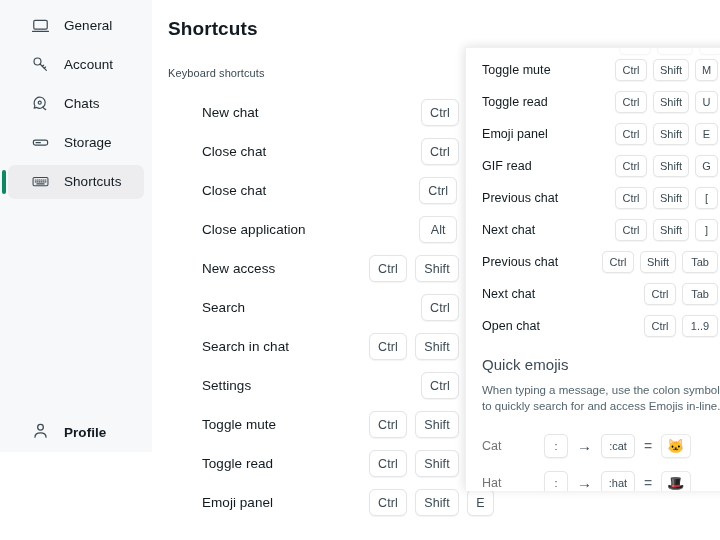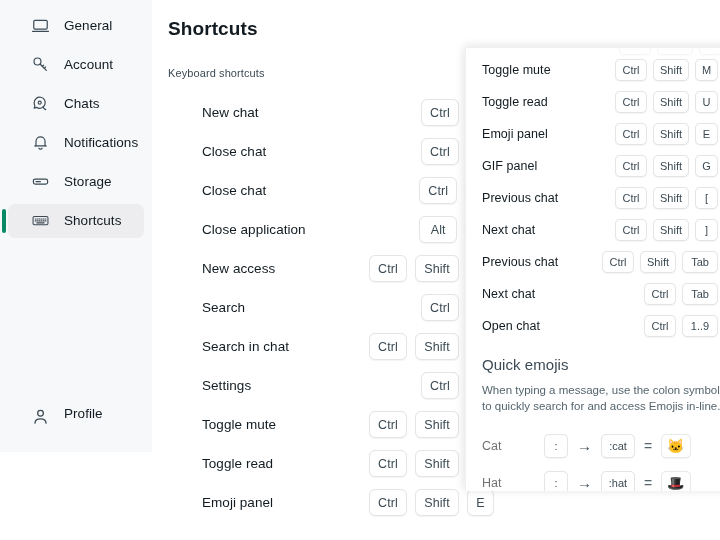--- a/index.html
+++ b/index.html
@@ -76,26 +76,27 @@
     color: #111b21;
     letter-spacing: 0.05px;
     white-space: nowrap;
   }
 
   .sidebar-spacer { flex: 1 1 auto; }
 
   .profile-item {
     position: relative;
     display: flex;
-    align-items: flex-start;
+    align-items: flex-end;
     height: 34px;
     margin: 2.5px 8px 12px 8px;
     padding-left: 22px;
     border-radius: 7px;
     cursor: pointer;
+    font-weight: bold;
   }
 
   
   .content {
     position: relative;
     flex: 1 1 auto;
     height: 540px;
     background: #ffffff;
     padding: 18px 0 0 16px;
     overflow: hidden;
@@ -301,30 +302,20 @@
         </div>
         <div class="nav-item">
           <span class="nav-icon">
             <svg width="19" height="19" viewBox="0 0 24 24" fill="none" stroke="#3b4a54" stroke-width="1.5" stroke-linecap="round" stroke-linejoin="round">
               <path d="M4 11a7 7 0 1 1 3.2 5.9L4 18l.9-3.1A6.9 6.9 0 0 1 4 11z"></path>
               <circle cx="11" cy="11" r="1.9"></circle>
               <path d="M15 16.5c1.3 1.6 2.4 2.6 3.6 3.2"></path>
             </svg>
           </span>
           <span class="nav-label">Chats</span>
-        </div>
-        <div class="nav-item">
-          <span class="nav-icon">
-            <svg width="19" height="19" viewBox="0 0 24 24" fill="none" stroke="#3b4a54" stroke-width="1.5" stroke-linecap="round" stroke-linejoin="round">
-              <path d="M6.3 16.3V10.5a5.7 5.7 0 1 1 11.4 0v5.8"></path>
-              <path d="M4.8 16.3h14.4"></path>
-              <path d="M10 19.2a2.2 2.2 0 0 0 4 0"></path>
-            </svg>
-          </span>
-          <span class="nav-label">Notifications</span>
         </div>
         <div class="nav-item">
           <span class="nav-icon">
             <svg width="19" height="19" viewBox="0 0 24 24" fill="none" stroke="#3b4a54" stroke-width="1.5" stroke-linejoin="round">
               <rect x="3" y="9" width="18" height="6.4" rx="2.4"></rect>
               <path d="M6.4 12.2h5.4" stroke-linecap="round"></path>
             </svg>
           </span>
           <span class="nav-label">Storage</span>
         </div>
@@ -468,21 +459,21 @@
         </div>
         <div class="ov-row">
           <div class="ov-label">Emoji panel</div>
           <div class="ov-keys">
             <span class="ov-keycap w-ctrl">Ctrl</span>
             <span class="ov-keycap w-shift">Shift</span>
             <span class="ov-keycap">E</span>
           </div>
         </div>
         <div class="ov-row">
-          <div class="ov-label">GIF panel</div>
+          <div class="ov-label">GIF read</div>
           <div class="ov-keys">
             <span class="ov-keycap w-ctrl">Ctrl</span>
             <span class="ov-keycap w-shift">Shift</span>
             <span class="ov-keycap">G</span>
           </div>
         </div>
         <div class="ov-row">
           <div class="ov-label">Previous chat</div>
           <div class="ov-keys">
             <span class="ov-keycap w-ctrl">Ctrl</span>

